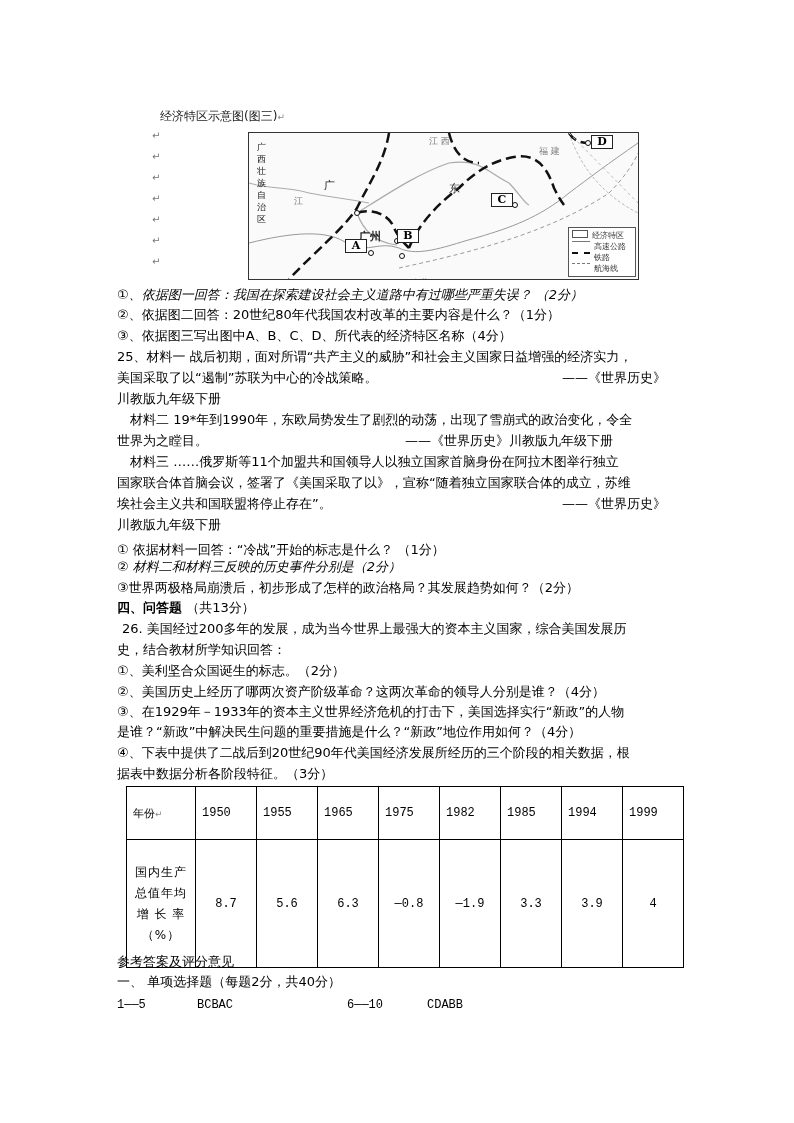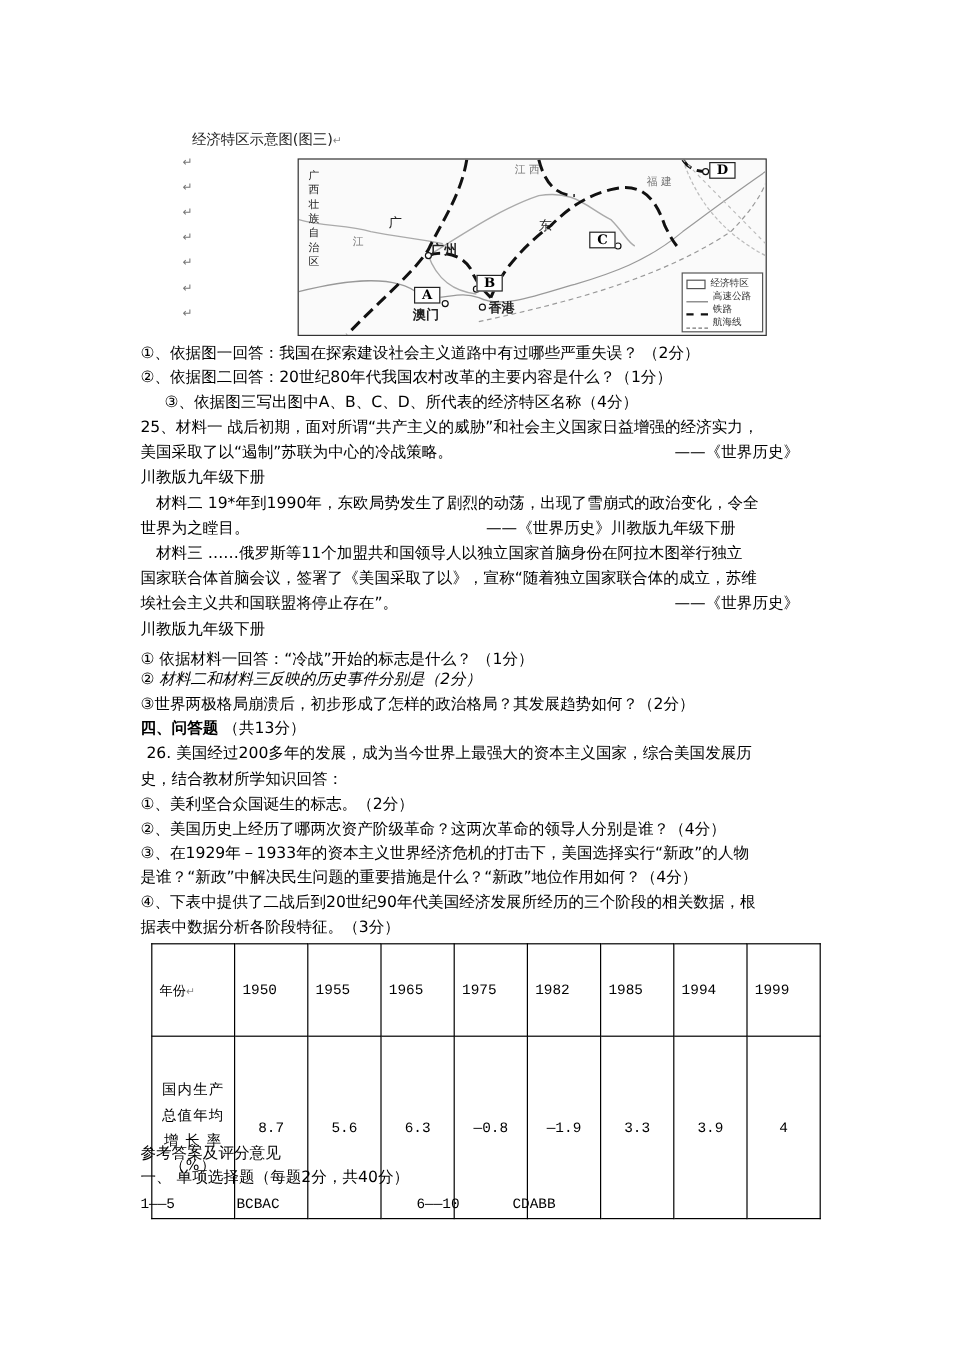--- a/index.html
+++ b/index.html
@@ -9,25 +9,25 @@
   .para-mark { color:#888; font-size:9px; }
   .map-caption { position:absolute; left:160px; top:108px; font-size:12px; color:#222; }
   .pmarks { position:absolute; left:152px; top:130px; }
   .pmarks div { height:21px; font-size:10px; color:#777; }
   .map { position:absolute; left:248px; top:132px; width:389px; height:146px; border:1.5px solid #333; background:#fafafa; overflow:hidden; }
   .map svg { position:absolute; left:0; top:0; }
   .map-lbl { position:absolute; font-size:11px; color:#222; }
   .map-lbl.light { color:#777; font-size:9px; }
   .sez-box { position:absolute; border:1px solid #222; background:#fff; font-family:"DejaVu Serif", serif; font-weight:bold; font-size:11px; text-align:center; line-height:12px; }
   .legend { position:absolute; right:2px; bottom:2px; width:68px; height:50px; border:1px solid #555; background:#fff; font-size:8px; color:#333; padding:2px 3px; box-sizing:border-box; }
-  .legend .row { display:flex; align-items:flex-end; height:11px; }
+  .legend .row { display:flex; align-items:flex-start; height:11px; }
   .legend .sym { width:18px; margin-right:4px; display:inline-block; }
-  .bold { font-weight:bold; }
+  .bold { font-weight:bold;margin-top:28px; }
   table.gdp { position:absolute; left:126px; top:786px; border-collapse:collapse; font-size:11px; }
-  table.gdp td { border:1px solid #000; padding:18px 6px; vertical-align:middle; }
+  table.gdp td { border:1px solid #000; padding:6px 6px; vertical-align:middle; }
   table.gdp tr.hdr td { height:40px; }
   table.gdp tr.val td { height:115px; text-align:center; }
   table.gdp td.rowlabel { text-align:left; width:56px; line-height:21px; letter-spacing:1px; font-size:12px; }
   .footer-line { position:absolute; left:117px; font-size:13px; line-height:19px; }
   .mono { font-family:"Liberation Mono", "DejaVu Sans Mono", monospace; font-size:12px; }
 </style>
 </head>
 <body>
 
 <div class="map-caption">
@@ -103,23 +103,23 @@
         <span class="sym" style="border-top:2px dashed #111;"></span>
         <span>铁路</span>
       </div>
     <div class="row">
         <span class="sym" style="border-top:1px dashed #777;"></span>
         <span>航海线</span>
       </div>
   </div>
 </div>
 
-<div class="line" style="top:285px;">①、依据图一回答：我国在探索建设社会主义道路中有过哪些严重失误？ （2分）</div>
+<div class="line" style="top:285px;font-style:italic;">①、依据图一回答：我国在探索建设社会主义道路中有过哪些严重失误？ （2分）</div>
 <div class="line" style="top:305px;">②、依据图二回答：20世纪80年代我国农村改革的主要内容是什么？（1分）</div>
-<div class="line" style="top:326px;margin-left:20px;">③、依据图三写出图中A、B、C、D、所代表的经济特区名称（4分）</div>
+<div class="line" style="top:326px;">③、依据图三写出图中A、B、C、D、所代表的经济特区名称（4分）</div>
 
 <div class="line" style="top:347px;">25、材料一 战后初期，面对所谓“共产主义的威胁”和社会主义国家日益增强的经济实力，</div>
 <div class="line" style="top:368px;">美国采取了以“遏制”苏联为中心的冷战策略。</div>
 <div class="line" style="top:368px;left:562px;">——《世界历史》</div>
 <div class="line" style="top:389px;">川教版九年级下册</div>
 <div class="line" style="top:410px;left:130px;">材料二  19*年到1990年，东欧局势发生了剧烈的动荡，出现了雪崩式的政治变化，令全</div>
 <div class="line" style="top:431px;">世界为之瞠目。</div>
 <div class="line" style="top:431px;left:405px;">——《世界历史》川教版九年级下册</div>
 <div class="line" style="top:452px;left:130px;">材料三   ……俄罗斯等11个加盟共和国领导人以独立国家首脑身份在阿拉木图举行独立</div>
 <div class="line" style="top:473px;">国家联合体首脑会议，签署了《美国采取了以》，宣称“随着独立国家联合体的成立，苏维</div>

